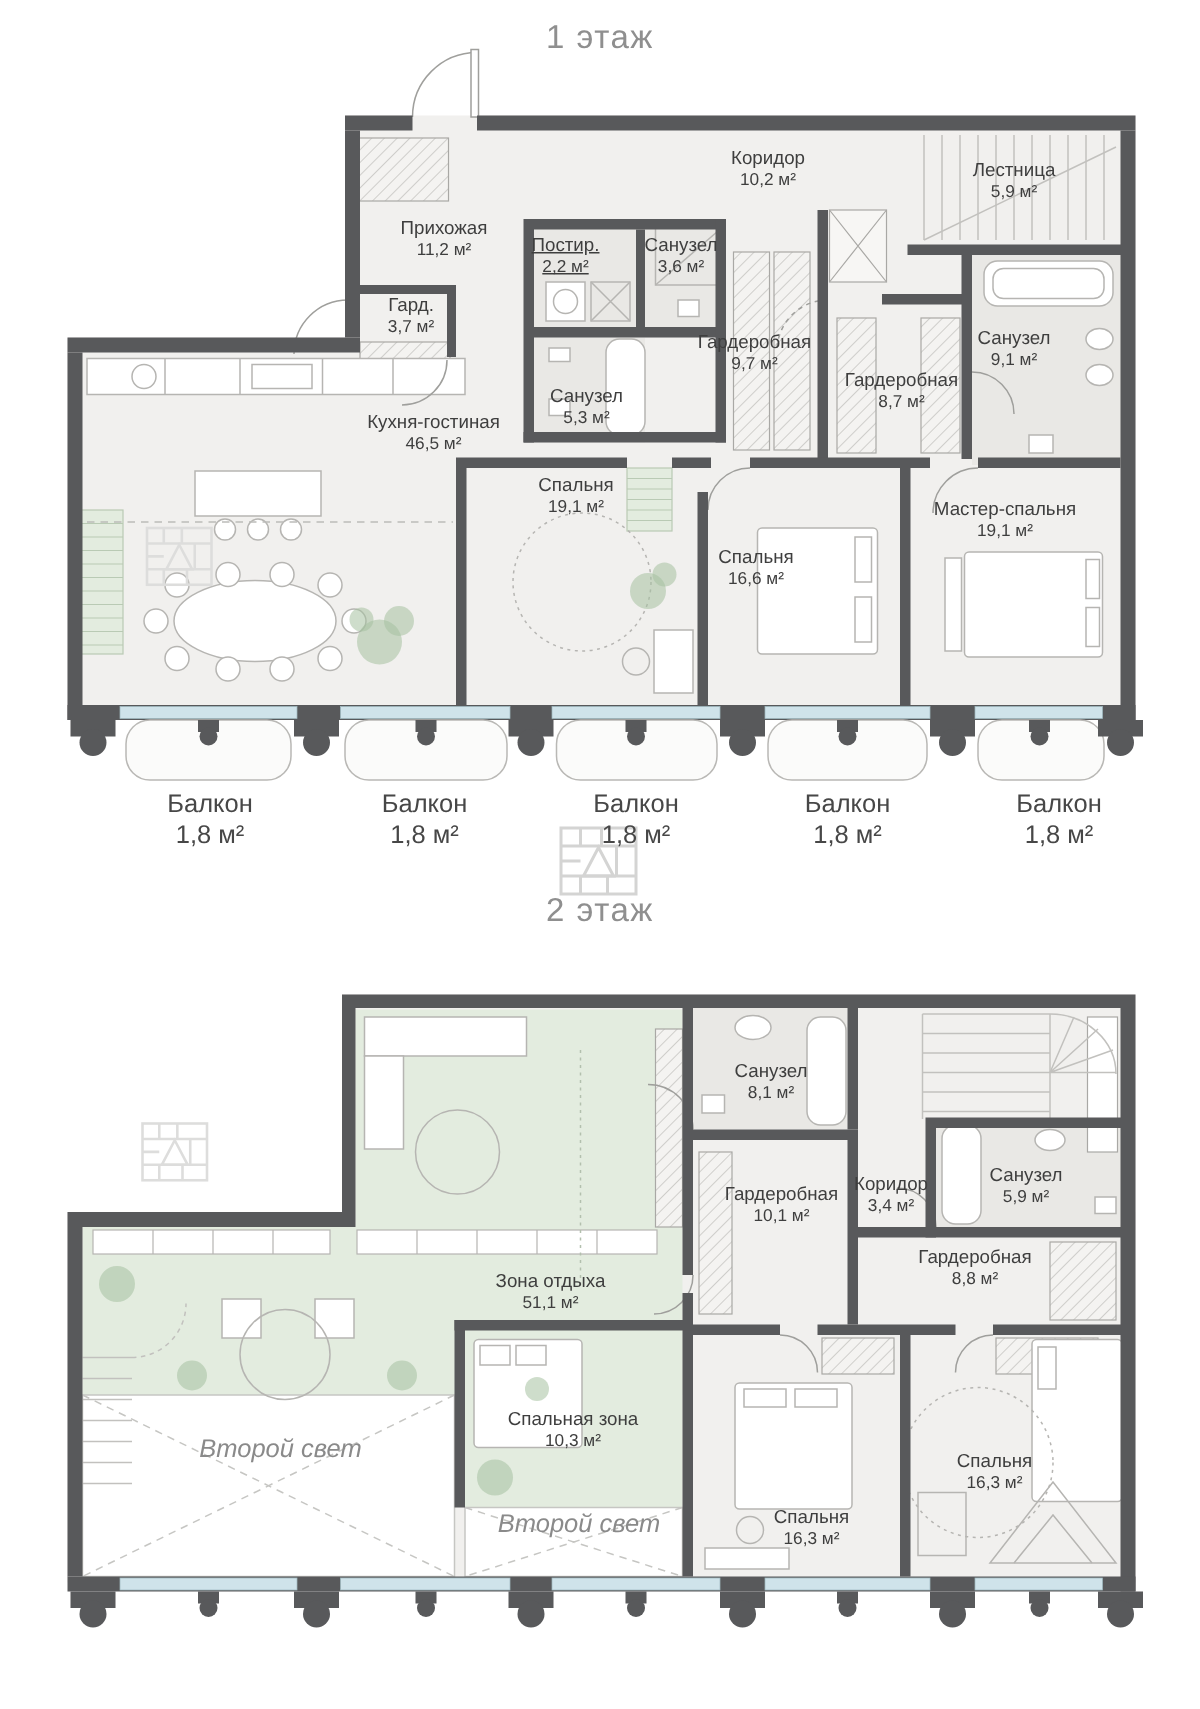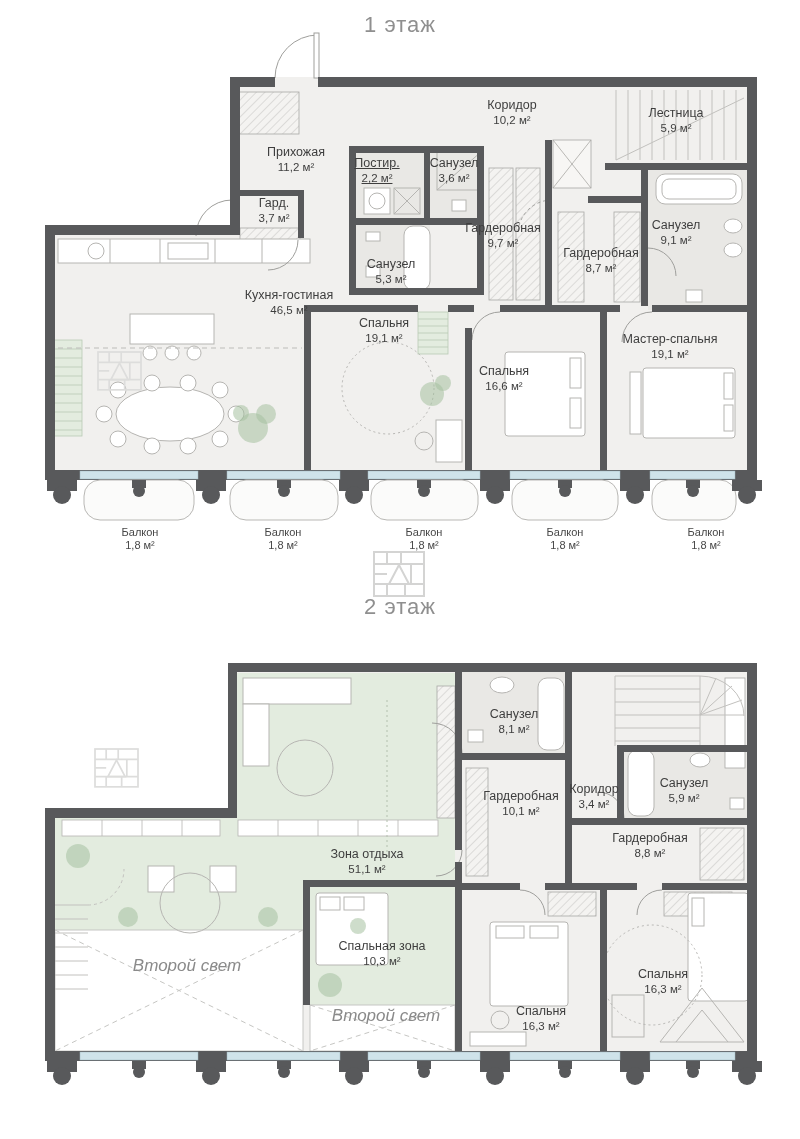--- a/index.html
+++ b/index.html
@@ -5,21 +5,21 @@
   html,body{margin:0;padding:0;background:#ffffff;}
   .page{position:relative;width:800px;height:1139px;background:#ffffff;overflow:hidden;
         font-family:"Liberation Sans", sans-serif;padding-left:40px;}
   .plan-svg{position:absolute;left:0;top:0;}
   .floor-title{position:absolute;transform:translateX(-50%);color:#8f8f8f;
                font-size:22px;letter-spacing:1px;white-space:nowrap;}
   .lbl{position:absolute;transform:translateX(-50%);text-align:center;color:#3e3e3e;
        font-size:12.5px;line-height:1.22;white-space:nowrap;}
   .lbl .nm{display:block;}
   .lbl .ar{display:block;font-size:11.5px;}
-  .balcony .nm,.balcony .ar{font-size:11px;color:#474747;}
+  .balcony .nm,.balcony .ar{font-size:17px;color:#474747;}
   .void-lbl{position:absolute;transform:translateX(-50%);font-style:italic;color:#8a8a8a;
             font-size:17px;white-space:nowrap;}
 </style>
 </head>
 <body>
 
 <div class="page">
 
 <svg class="plan-svg" width="800" height="1139" viewBox="0 0 800 1139">
   <defs>
@@ -389,21 +389,21 @@
   <span class="ar">8,7 м²</span>
     </div>
 <div class="lbl" style="left:676px;top:218px;">
   <span class="nm">Санузел</span>
   <span class="ar">9,1 м²</span>
     </div>
 <div class="lbl" style="left:391px;top:257px;">
   <span class="nm">Санузел</span>
   <span class="ar">5,3 м²</span>
     </div>
-<div class="lbl" style="left:289px;top:288px;">
+<div class="lbl" style="left:289px;top:274px;">
   <span class="nm">Кухня-гостиная</span>
   <span class="ar">46,5 м²</span>
     </div>
 <div class="lbl" style="left:384px;top:316px;">
   <span class="nm">Спальня</span>
   <span class="ar">19,1 м²</span>
     </div>
 <div class="lbl" style="left:504px;top:364px;">
   <span class="nm">Спальня</span>
   <span class="ar">16,6 м²</span>

